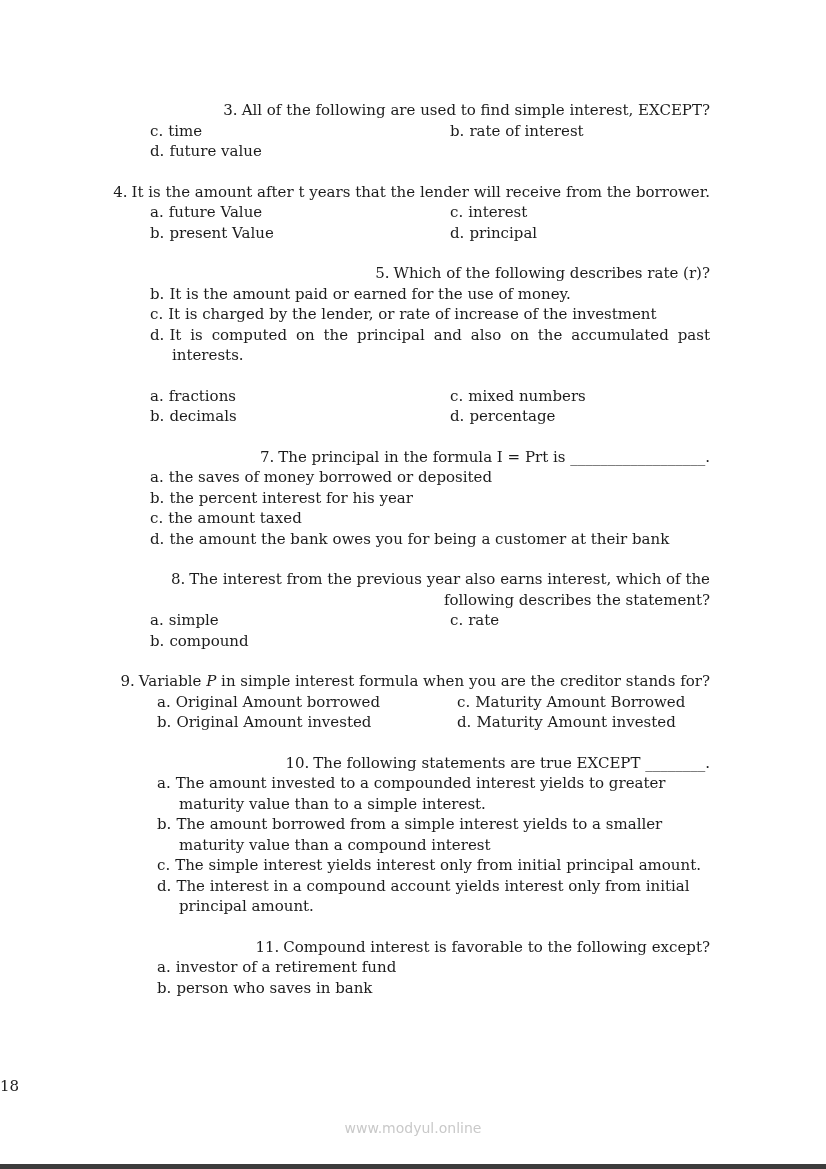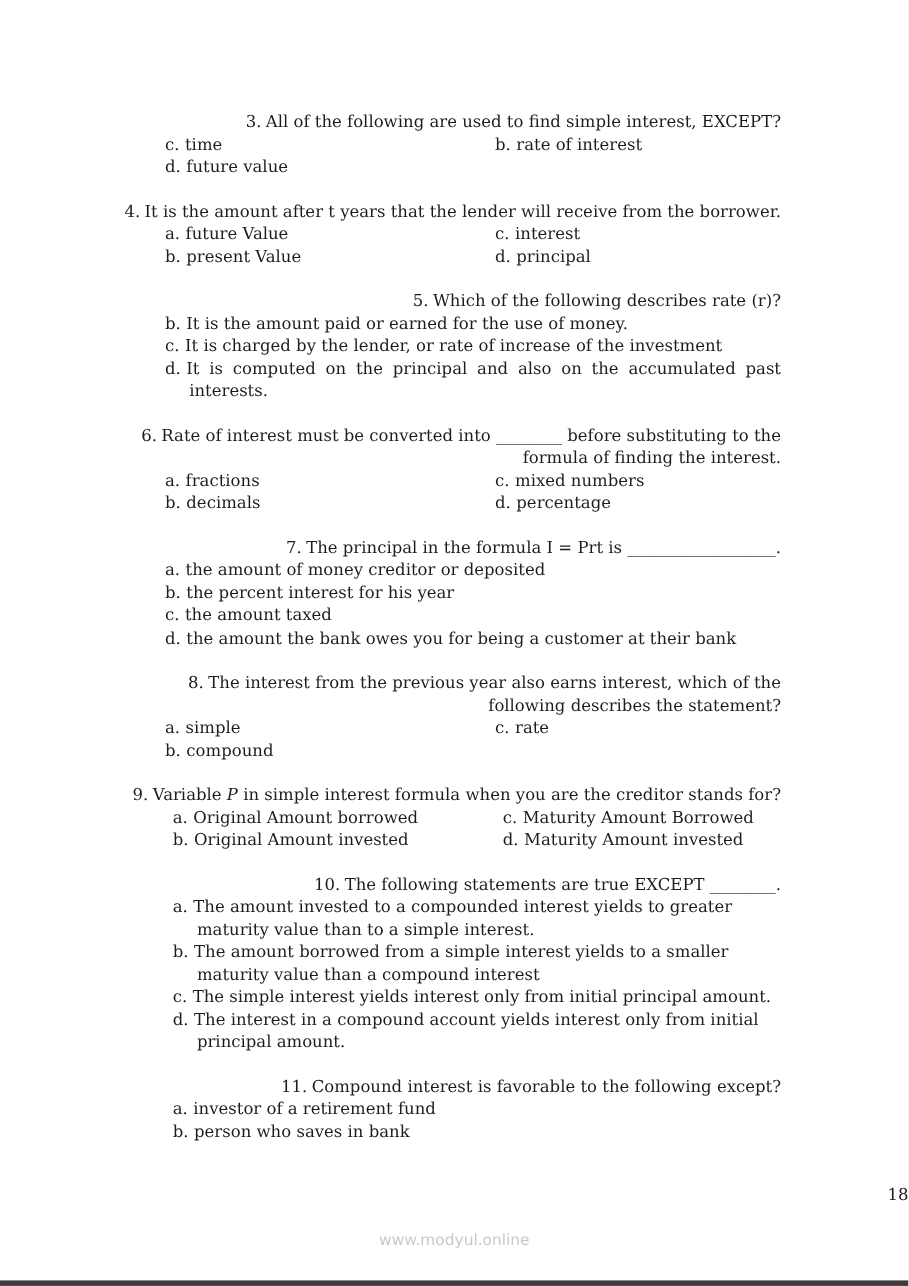--- a/index.html
+++ b/index.html
@@ -39,21 +39,21 @@
     text-indent: -22px;
     line-height: 20.5px;
   }
   .option .opt-label { margin-right: 5px; }
   .option.justify { text-align: justify; }
   .page-number {
     position: absolute;
     top: 1076px;
     left: 0;
     width: 100%;
-    text-align: right;
+    text-align: left;
     line-height: 20px;
   }
   .watermark {
     position: absolute;
     top: 1119px;
     left: 0;
     width: 100%;
     text-align: center;
     color: #c9c9c9;
     font-family: "DejaVu Sans", sans-serif;
@@ -104,37 +104,34 @@
         <span class="q-num">5.</span><span>Which of the following describes rate (r)?</span>
       </div>
       <div class="options stacked">
         <div class="option"><span class="opt-label">b.</span><span>It is the amount paid or earned for the use of money.</span></div>
         <div class="option"><span class="opt-label">c.</span><span>It is charged by the lender, or rate of increase of the investment</span></div>
         <div class="option justify"><span class="opt-label">d.</span><span>It is computed on the principal and also on the accumulated past interests.</span></div>
       </div>
     </div>
 
     <div class="question">
-      <div class="q-text">
-        <span class="q-num">6.</span><span>Rate of interest must be converted into ________ before substituting to the formula of finding the interest.</span>
-      </div>
       <div class="options two-col">
         <div class="option"><span class="opt-label">a.</span><span>fractions</span></div>
         <div class="option"><span class="opt-label">c.</span><span>mixed numbers</span></div>
         <div class="option"><span class="opt-label">b.</span><span>decimals</span></div>
         <div class="option"><span class="opt-label">d.</span><span>percentage</span></div>
       </div>
     </div>
 
     <div class="question">
       <div class="q-text">
         <span class="q-num">7.</span><span>The principal in the formula I = Prt is __________________.</span>
       </div>
       <div class="options stacked">
-        <div class="option"><span class="opt-label">a.</span><span>the amount of money creditor or deposited</span></div>
+        <div class="option"><span class="opt-label">a.</span><span>the saves of money borrowed or deposited</span></div>
         <div class="option"><span class="opt-label">b.</span><span>the percent interest for his year</span></div>
         <div class="option"><span class="opt-label">c.</span><span>the amount taxed</span></div>
         <div class="option"><span class="opt-label">d.</span><span>the amount the bank owes you for being a customer at their bank</span></div>
       </div>
     </div>
 
     <div class="question">
       <div class="q-text">
         <span class="q-num">8.</span><span>The interest from the previous year also earns interest, which of the following describes the statement?</span>
       </div>

